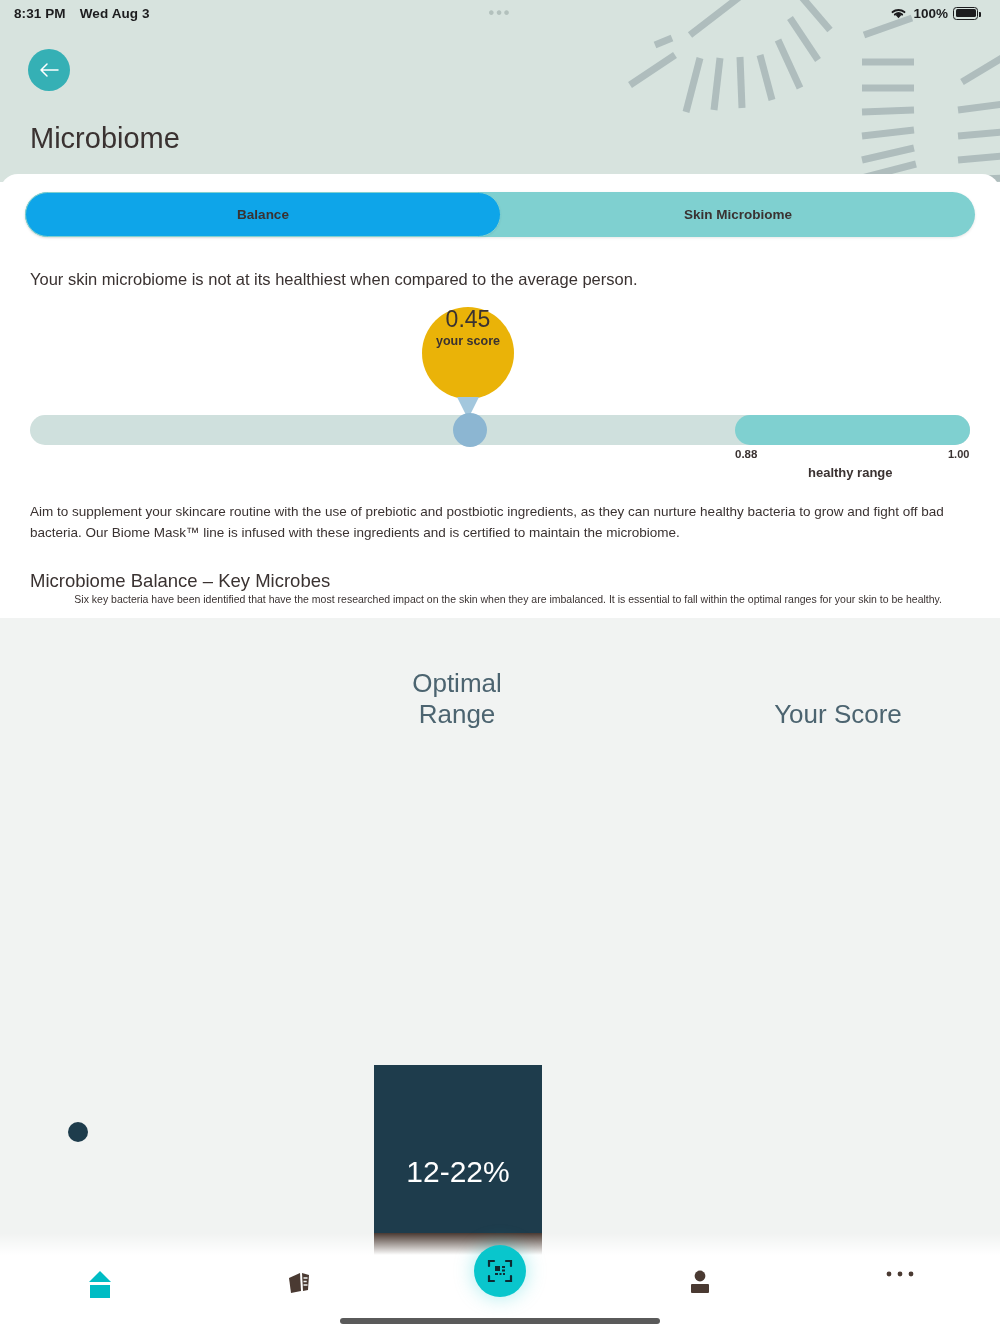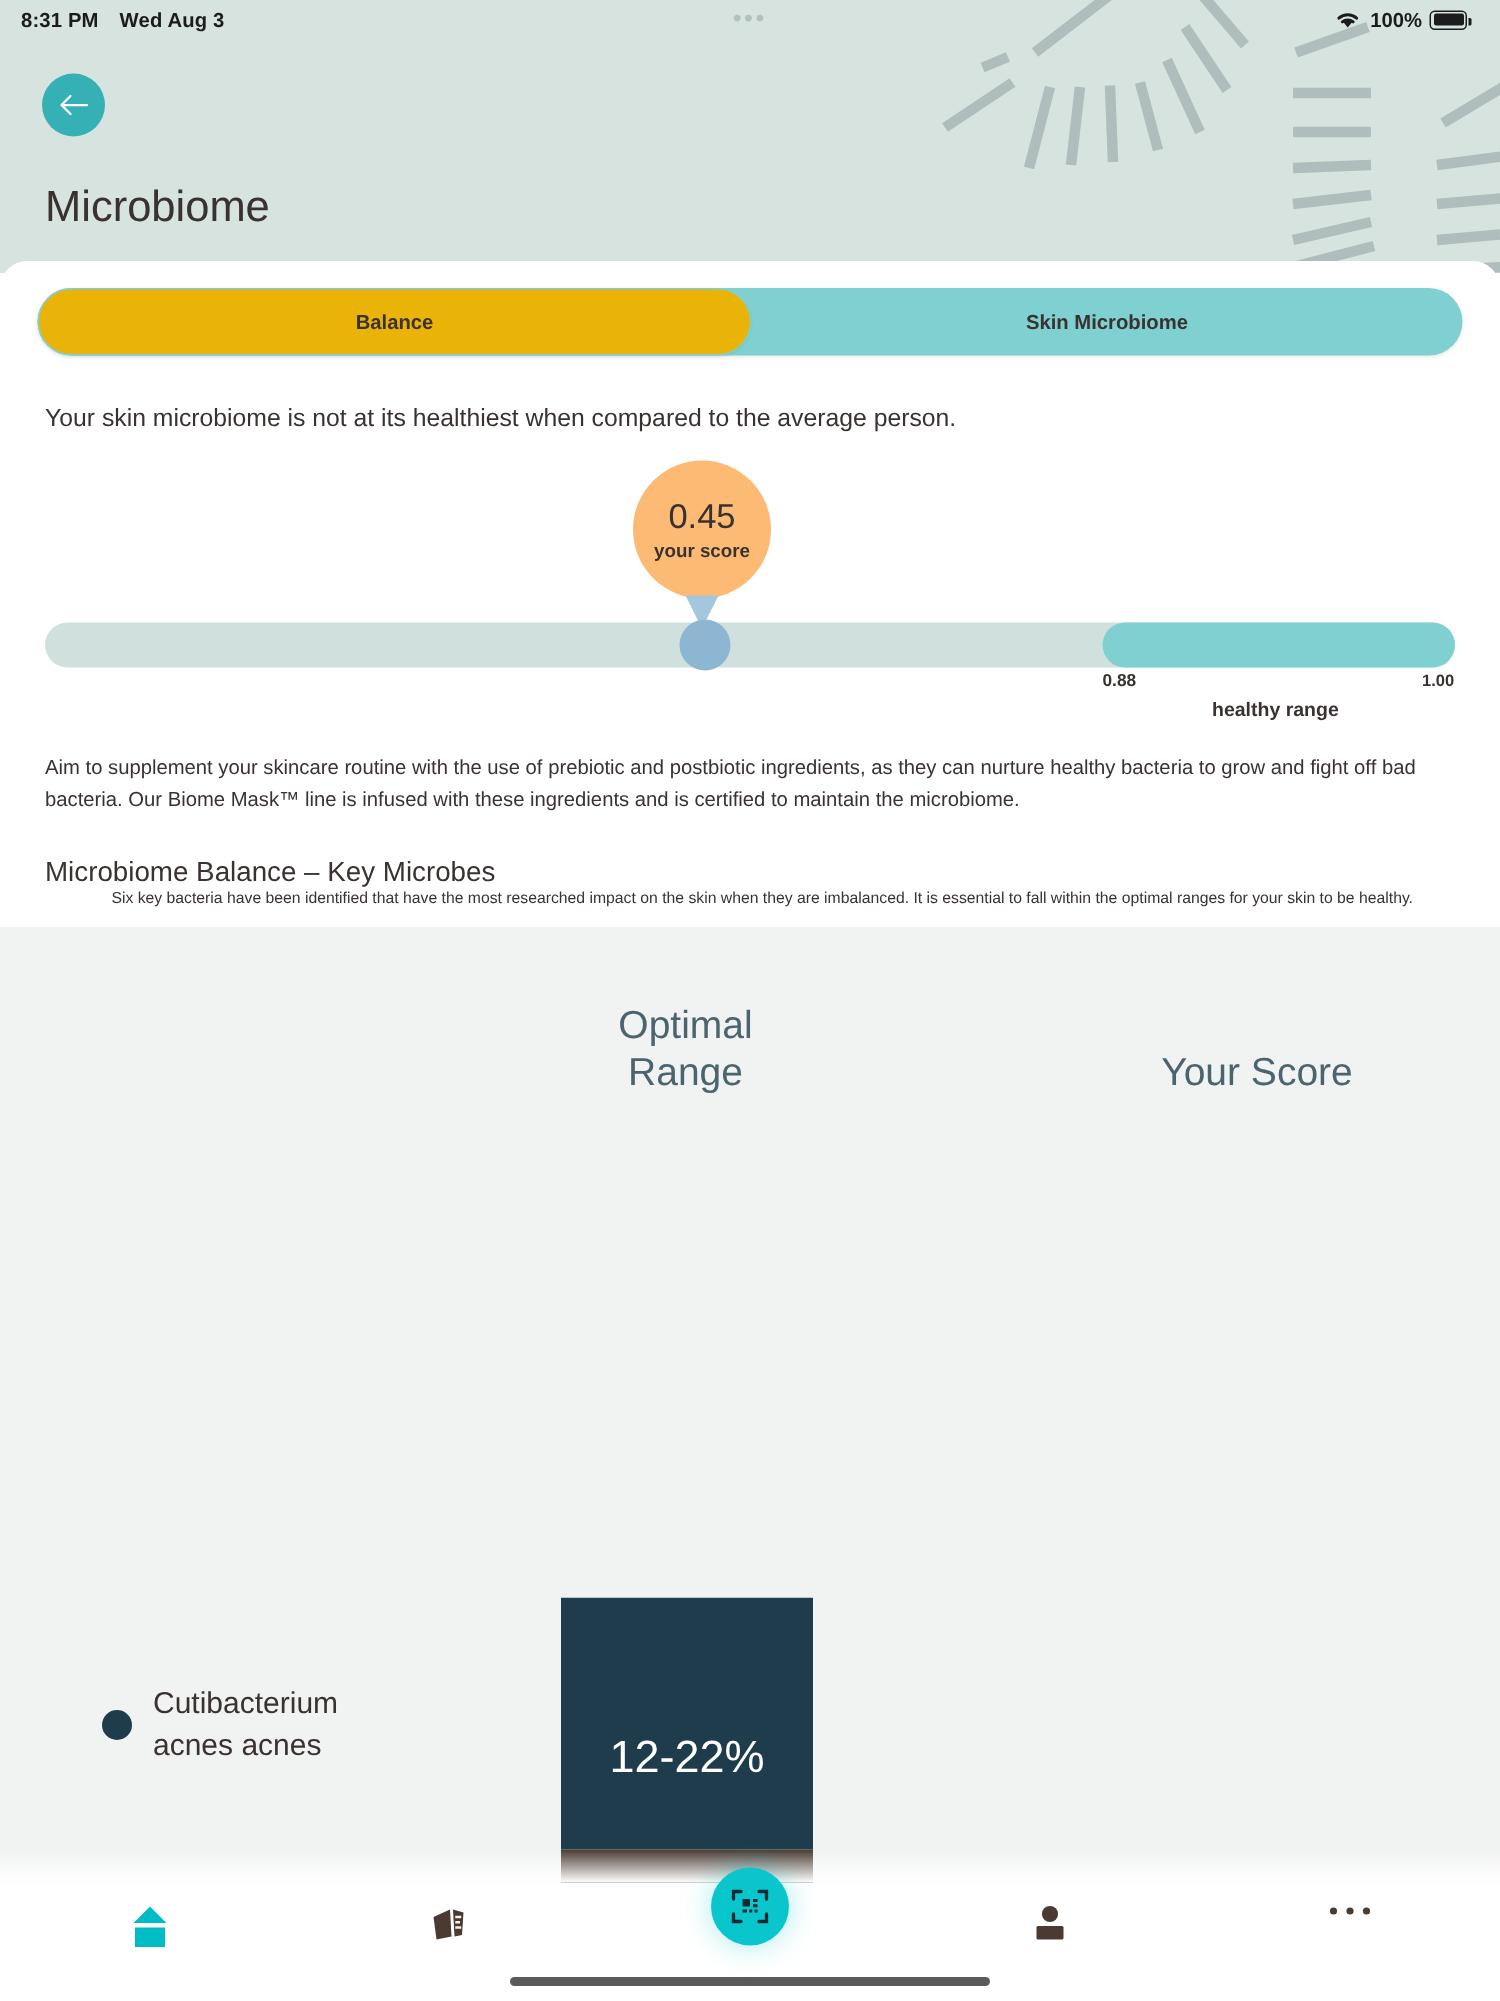--- a/index.html
+++ b/index.html
@@ -85,36 +85,36 @@
   }
   .seg {
     flex: 1; height: 45px;
     display: flex; align-items: center; justify-content: center;
     font-size: 13.5px; font-weight: bold; color: #3a3231;
     cursor: pointer; border-radius: 23px;
     background: transparent; border: none;
     font-family: "Liberation Sans", sans-serif;
   }
   .seg.active {
-    background: #eab308;
+    background: #0ea5e9;
     border: 1.5px solid #7fd0d0;
     box-shadow: 0 1px 2px rgba(0,0,0,.06);
   }
 
   .intro-text {
     position: absolute; top: 270px; left: 30px;
     font-size: 16.5px; color: #3a3231;
   }
 
   
   .bubble-wrap { position: absolute; top: 307px; left: 422px; width: 92px; }
   .bubble {
     width: 92px; height: 92px; border-radius: 50%;
-    background: #fdba74;
-    display: flex; flex-direction: column; align-items: center; justify-content: center;
+    background: #eab308;
+    display: flex; flex-direction: column; align-items: center; 
   }
   .bubble-score { font-size: 23px; color: #3a3231; line-height: 1.05; }
   .bubble-label { font-size: 12.5px; font-weight: bold; color: #3a3231; margin-top: 3px; }
   .bubble-tail {
     width: 0; height: 0; margin: -2px auto 0;
     border-left: 11px solid transparent;
     border-right: 11px solid transparent;
     border-top: 22px solid #a3c7dd;
   }
 
@@ -332,24 +332,20 @@
 
   <div class="bar bar-optimal">
     <span class="seg-top" style="height:79%"></span>
     <span class="seg-bot" style="height:21%"></span>
     <span class="bar-value">12-22%</span>
   </div>
 
 
   <div class="legend">
     <span class="legend-dot"></span>
-    <span class="legend-label">
-      <span>Cutibacterium</span><br>
-      <span>acnes acnes</span>
-    </span>
   </div>
 
   <div class="tabbar-fade"></div>
   <div class="tabbar">
 
     <button class="tab">
       <svg width="26" height="30" viewBox="0 0 26 30">
         <path d="M13 2 L24 13 H2 Z" fill="#00bcc4"></path>
         <rect x="3" y="16" width="20" height="13" fill="#00bcc4"></rect>
       </svg>

